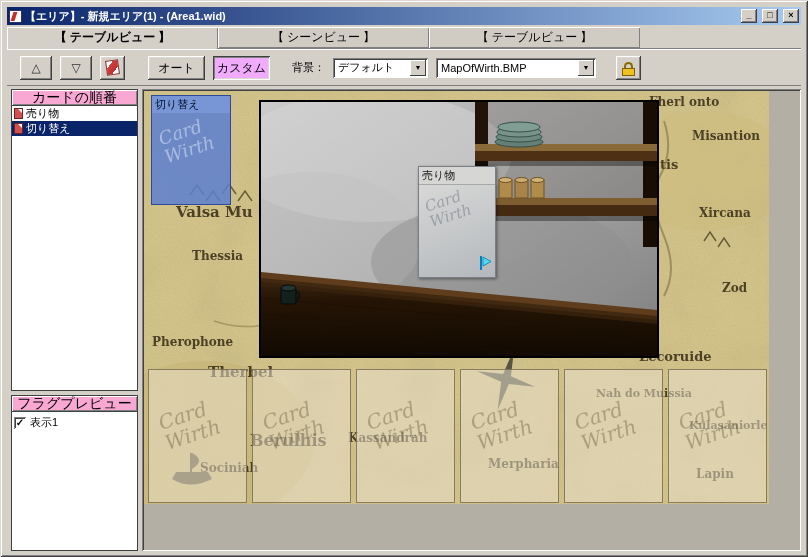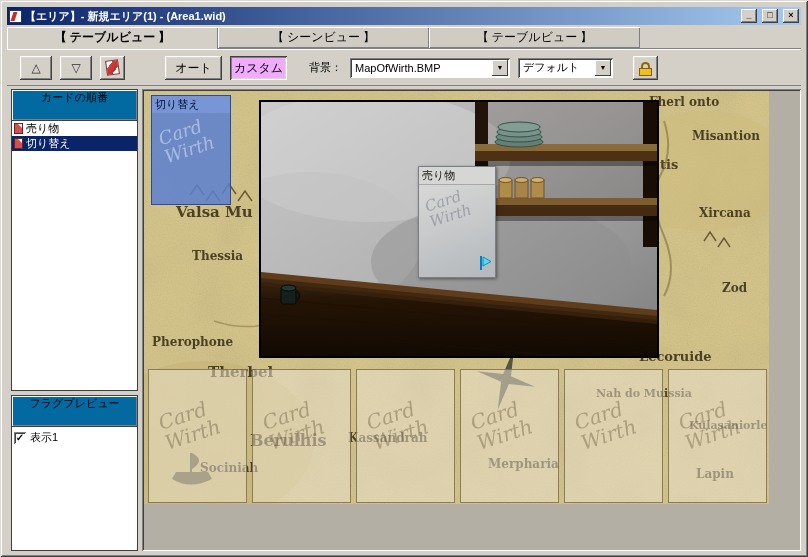--- a/index.html
+++ b/index.html
@@ -54,23 +54,23 @@
   .dd.type { width:95px; } .dd.file { width:160px; }
   .lock-btn { width:25px; margin-left:12px; flex-direction:column; padding-top:2px; }
   .lock-shackle { width:9px; height:6px; border:2px solid #8a6a00; border-bottom:none;
                   border-radius:5px 5px 0 0; }
   .lock-body { width:13px; height:8px; background:#f0c020; border:1px solid #806000; }
 
   
   .content { display:flex; height:467px; padding:3px 0 0 4px; gap:4px; align-items:flex-start; }
   .sidebar { width:127px; height:462px; display:flex; flex-direction:column; gap:4px; flex:none; }
   .panel { display:flex; flex-direction:column; }
-  .panel-header { height:32px; background:#0369a1; border:1px solid #404040;
+  .panel-header { height:17px; background:#f9a8d4; border:1px solid #404040;
                   box-shadow: inset 1px 1px #fff, inset -1px -1px #808080;
-                  font-size:11px; line-height:15px; text-align:center; color:#000; }
+                  font-size:14px; line-height:15px; text-align:center; color:#000; }
   .panel-body { flex:1; background:#fff; border:1px solid #404040; border-top:none; overflow:hidden; }
   .cards-panel { height:302px; } .flags-panel { height:156px; }
   .list-item { display:flex; align-items:center; gap:3px; height:15px; padding:1px 2px;
                font-size:11px; color:#000; }
   .list-item.selected { background:#0a246a; color:#fff; }
   .mini-card { width:9px; height:11px; flex:none; background:#d05050; border:1px solid #702020; position:relative; }
   .mini-card::after { content:''; position:absolute; right:0; top:0; border-style:solid;
                       border-width:0 4px 4px 0; border-color:transparent #fff transparent transparent; }
   .flag-row { display:flex; align-items:center; gap:4px; padding:3px 2px; font-size:11px; color:#000; }
   .checkbox { width:12px; height:12px; background:#fff; flex:none; font-size:10px; line-height:11px;
@@ -127,29 +127,29 @@
     <div class="tab">【 シーンビュー 】</div>
     <div class="tab">【 テーブルビュー 】</div>
   </div>
 
   <div class="toolbar">
     <div class="btn sm">△</div>
     <div class="btn sm">▽</div>
     <div class="btn ic">
       <span class="card-ico-btn"></span>
     </div>
-    <div class="btn wide" style="margin-left:32px">オート</div>
+    <div class="btn wide" style="margin-left:15px">オート</div>
     <div class="btn wide pressed">カスタム</div>
     <span class="tb-label">背景：</span>
+    <div class="dd type">
+      <span class="val">デフォルト</span>
+      <span class="arrow">▼</span>
+    </div>
     <div class="dd file">
       <span class="val">MapOfWirth.BMP</span>
-      <span class="arrow">▼</span>
-    </div>
-    <div class="dd type">
-      <span class="val">デフォルト</span>
       <span class="arrow">▼</span>
     </div>
     <div class="btn lock-btn">
       <span class="lock-shackle"></span>
       <span class="lock-body"></span>
     </div>
   </div>
 
   <div class="content">
 

